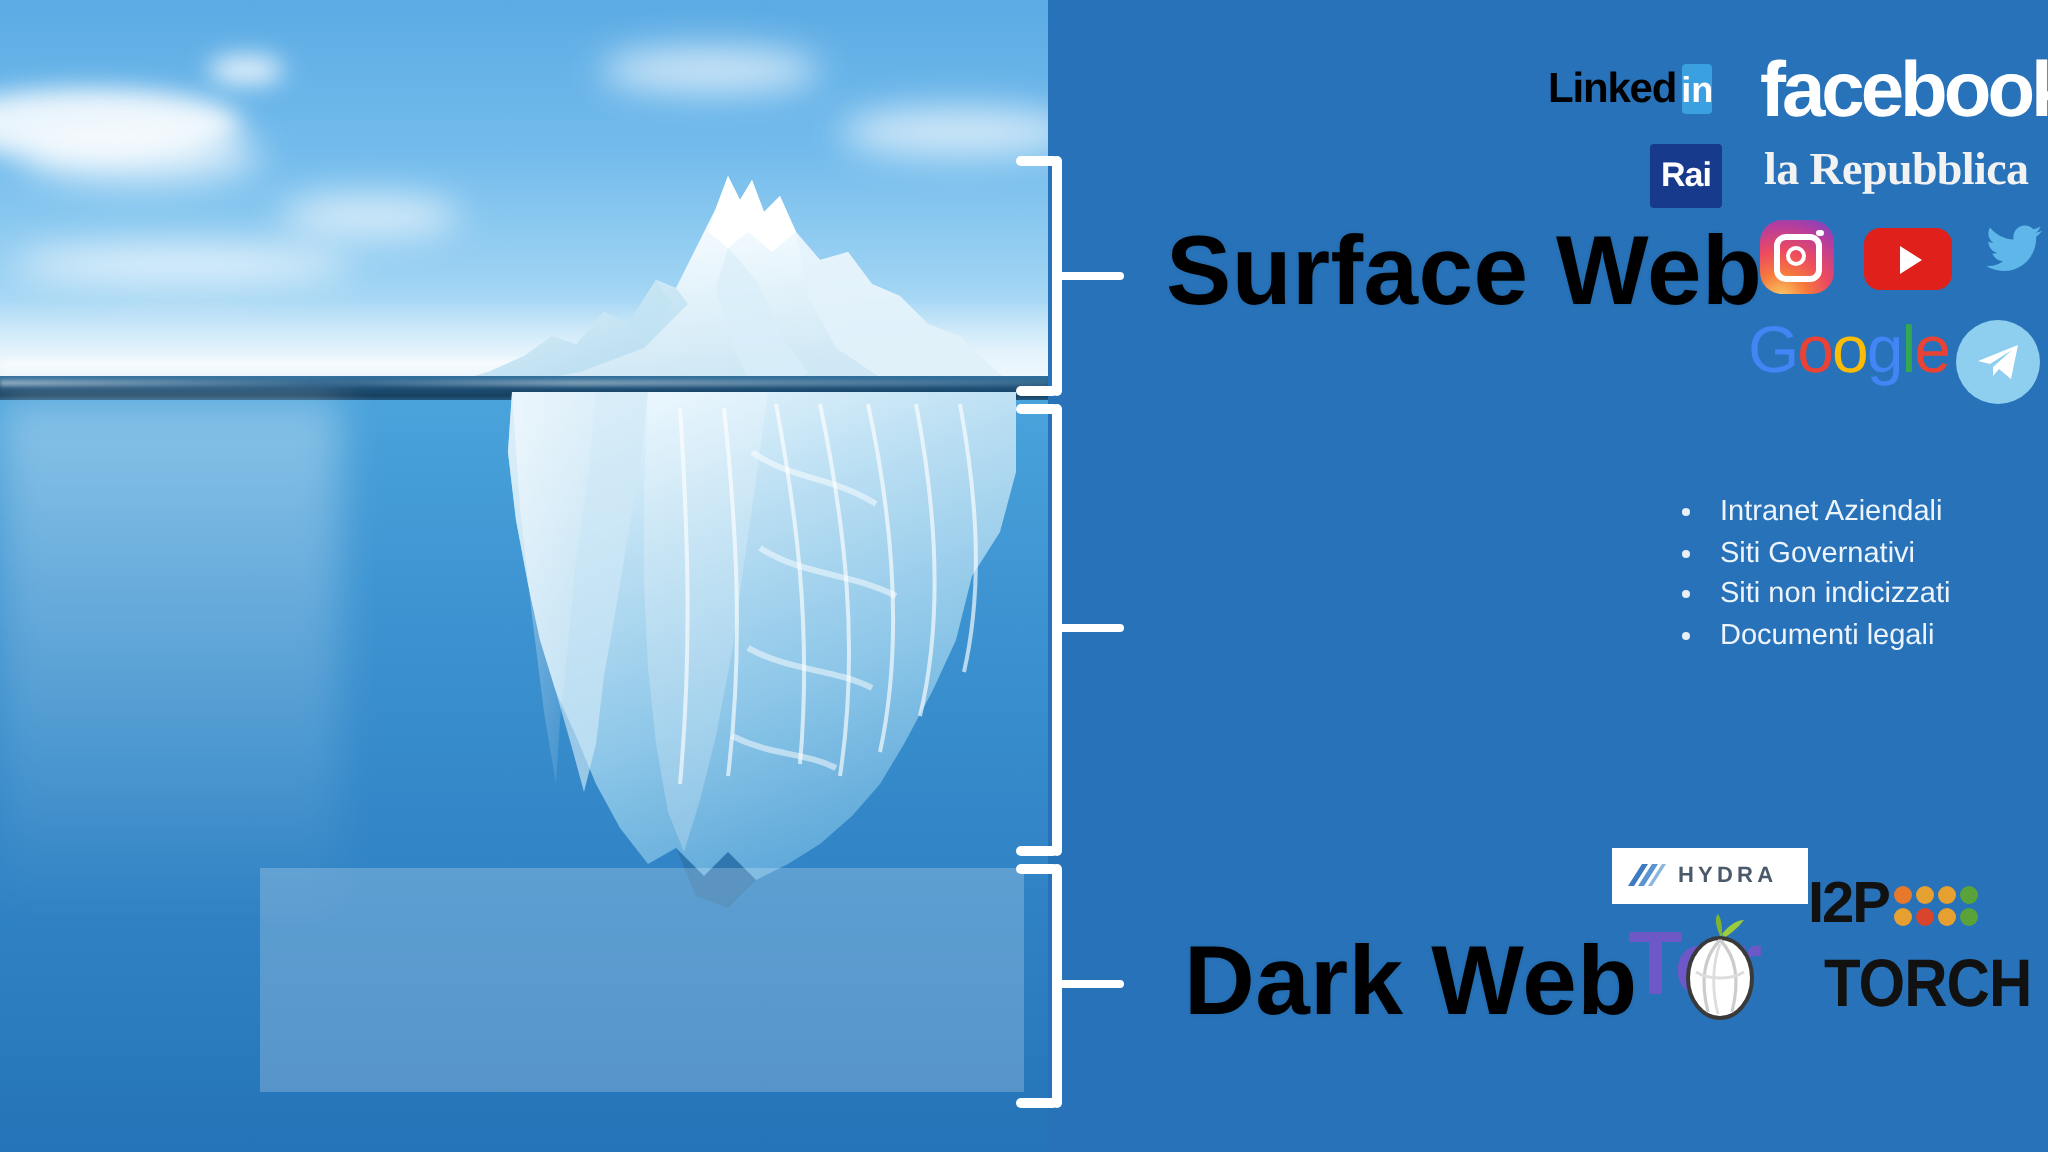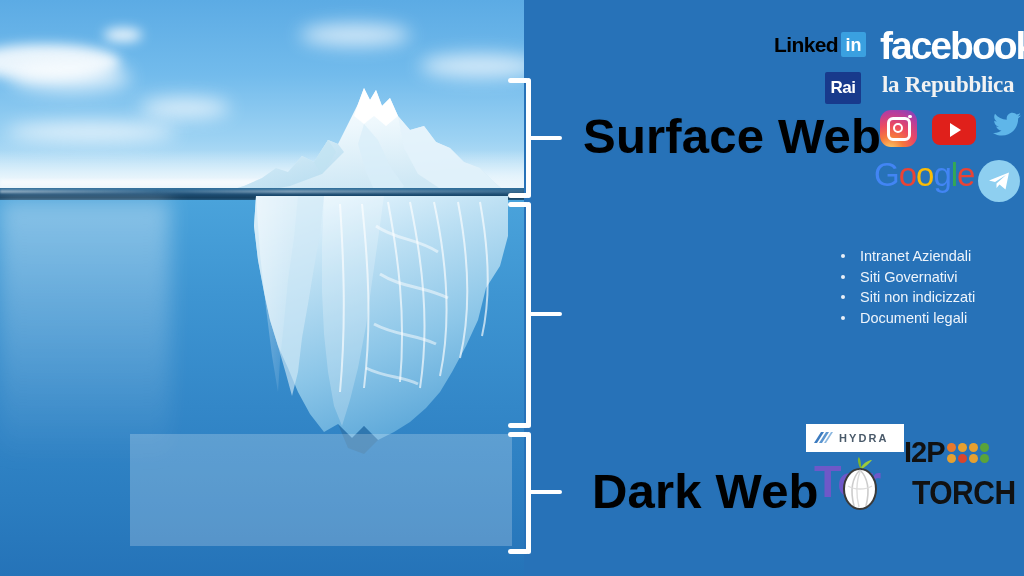--- a/index.html
+++ b/index.html
@@ -100,21 +100,21 @@
   
   #surfacelogos{position:absolute;left:770px;top:14px;width:254px;height:190px;}
   .lg{position:absolute;}
 
   
   .linkedin{left:4px;top:18px;display:flex;align-items:center;}
   .linkedin .word{
     font-size:21px;font-weight:700;color:#000000;letter-spacing:-.6px;
   }
   .linkedin .sq{
-    margin-left:3px;width:25px;height:25px;background:#3aa0e0;border-radius:2px;
+    margin-left:3px;width:15px;height:25px;background:#3aa0e0;border-radius:2px;
     color:#fff;font-size:18px;font-weight:700;display:flex;align-items:center;justify-content:center;
     line-height:1;
   }
   
   .facebook{
     left:110px;top:10px;color:#fff;font-size:39px;font-weight:700;letter-spacing:-2px;
     font-family:"Liberation Sans",sans-serif;
   }
   
   .rai{

